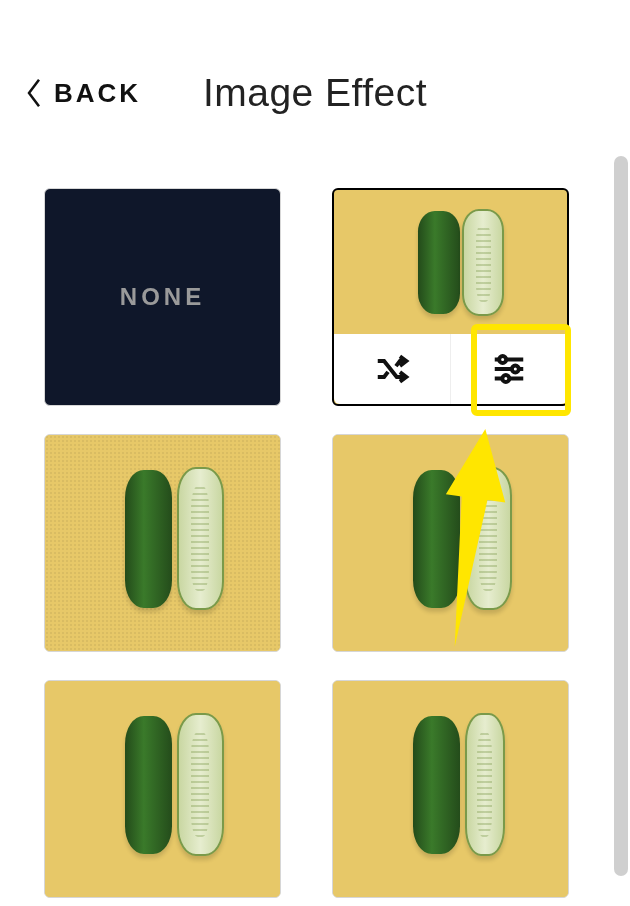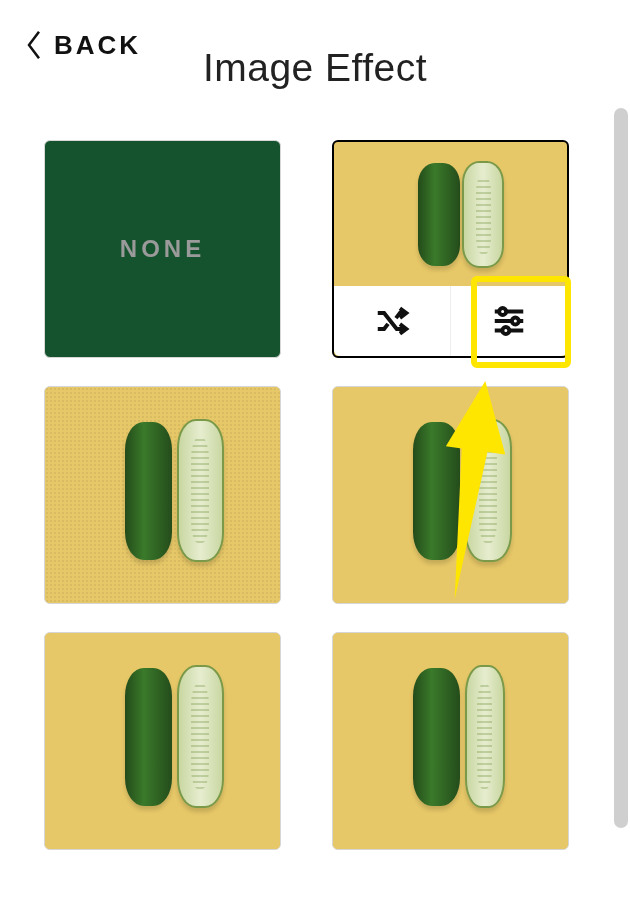--- a/index.html
+++ b/index.html
@@ -1,30 +1,30 @@
 <!DOCTYPE html>
 <html><head>
 <meta charset="utf-8">
 <style>
   * { box-sizing: border-box; margin: 0; padding: 0; }
   html, body { width: 630px; height: 906px; overflow: hidden; font-family: -apple-system, BlinkMacSystemFont, "Segoe UI", Helvetica, Arial, sans-serif; background: #ffffff; }
   .app { position: relative; width: 630px; height: 906px; }
 
   
-  .header { height: 90px; display: flex; align-items: flex-end; justify-content: center; position: relative; }
+  .header { height: 90px; display: flex; align-items: center; justify-content: center; position: relative; margin-top: 48px; }
   .back-btn { position: absolute; left: 24px; top: 50%; transform: translateY(-50%); display: flex; align-items: center; gap: 10px; cursor: pointer; }
   .back-btn svg { width: 20px; height: 34px; stroke: #111; stroke-width: 3; fill: none; }
   .back-text { font-size: 26px; font-weight: 700; letter-spacing: 3px; color: #111; }
   .title { font-size: 39px; font-weight: 500; color: #222; letter-spacing: 0.5px; }
 
   
   .scrollwrap { position: absolute; left: 0; right: 0; top: 100px; bottom: 0; }
   .grid { padding: 40px 44px 40px 44px; display: grid; grid-template-columns: 1fr 1fr; gap: 28px 34px; }
   .tile { width: 237px; height: 218px; border-radius: 6px; position: relative; overflow: hidden; }
-  .tile.none { border: 1px solid #d7d7d7; background: #14532d; display: flex; align-items: center; justify-content: center; }
+  .tile.none { border: 1px solid #d7d7d7; background: #0f172a; display: flex; align-items: center; justify-content: center; }
   .none-label { color: #9a9a9a; font-weight: 700; letter-spacing: 4px; font-size: 24px; }
   .tile.thumb { border: 1px solid #d6d6d6; background: #e5c86a; }
   .tile.selected { border: 2px solid #000; }
   .thumb-surface { position: absolute; inset: 0; }
 
   
   .cuc-bg { position: absolute; inset: 0; background: #e7c868; }
   .cuc-bg.grain::after { content: ""; position: absolute; inset: 0; background-image: radial-gradient(rgba(0,0,0,0.06) 1px, transparent 1px); background-size: 4px 4px; }
   .cuc-whole { position: absolute; left: 34%; top: 16%; width: 20%; height: 64%; border-radius: 40% / 20%; background: linear-gradient(90deg,#234b1a,#3a7a2a 40%,#244c1b); box-shadow: 0 4px 4px rgba(0,0,0,0.15); }
   .cuc-half { position: absolute; left: 56%; top: 15%; width: 20%; height: 66%; border-radius: 40% / 20%; background: linear-gradient(90deg,#c9d7a2,#e6edcf 50%,#c9d7a2); box-shadow: 0 4px 4px rgba(0,0,0,0.15); border: 2px solid #7a9a4a; }

